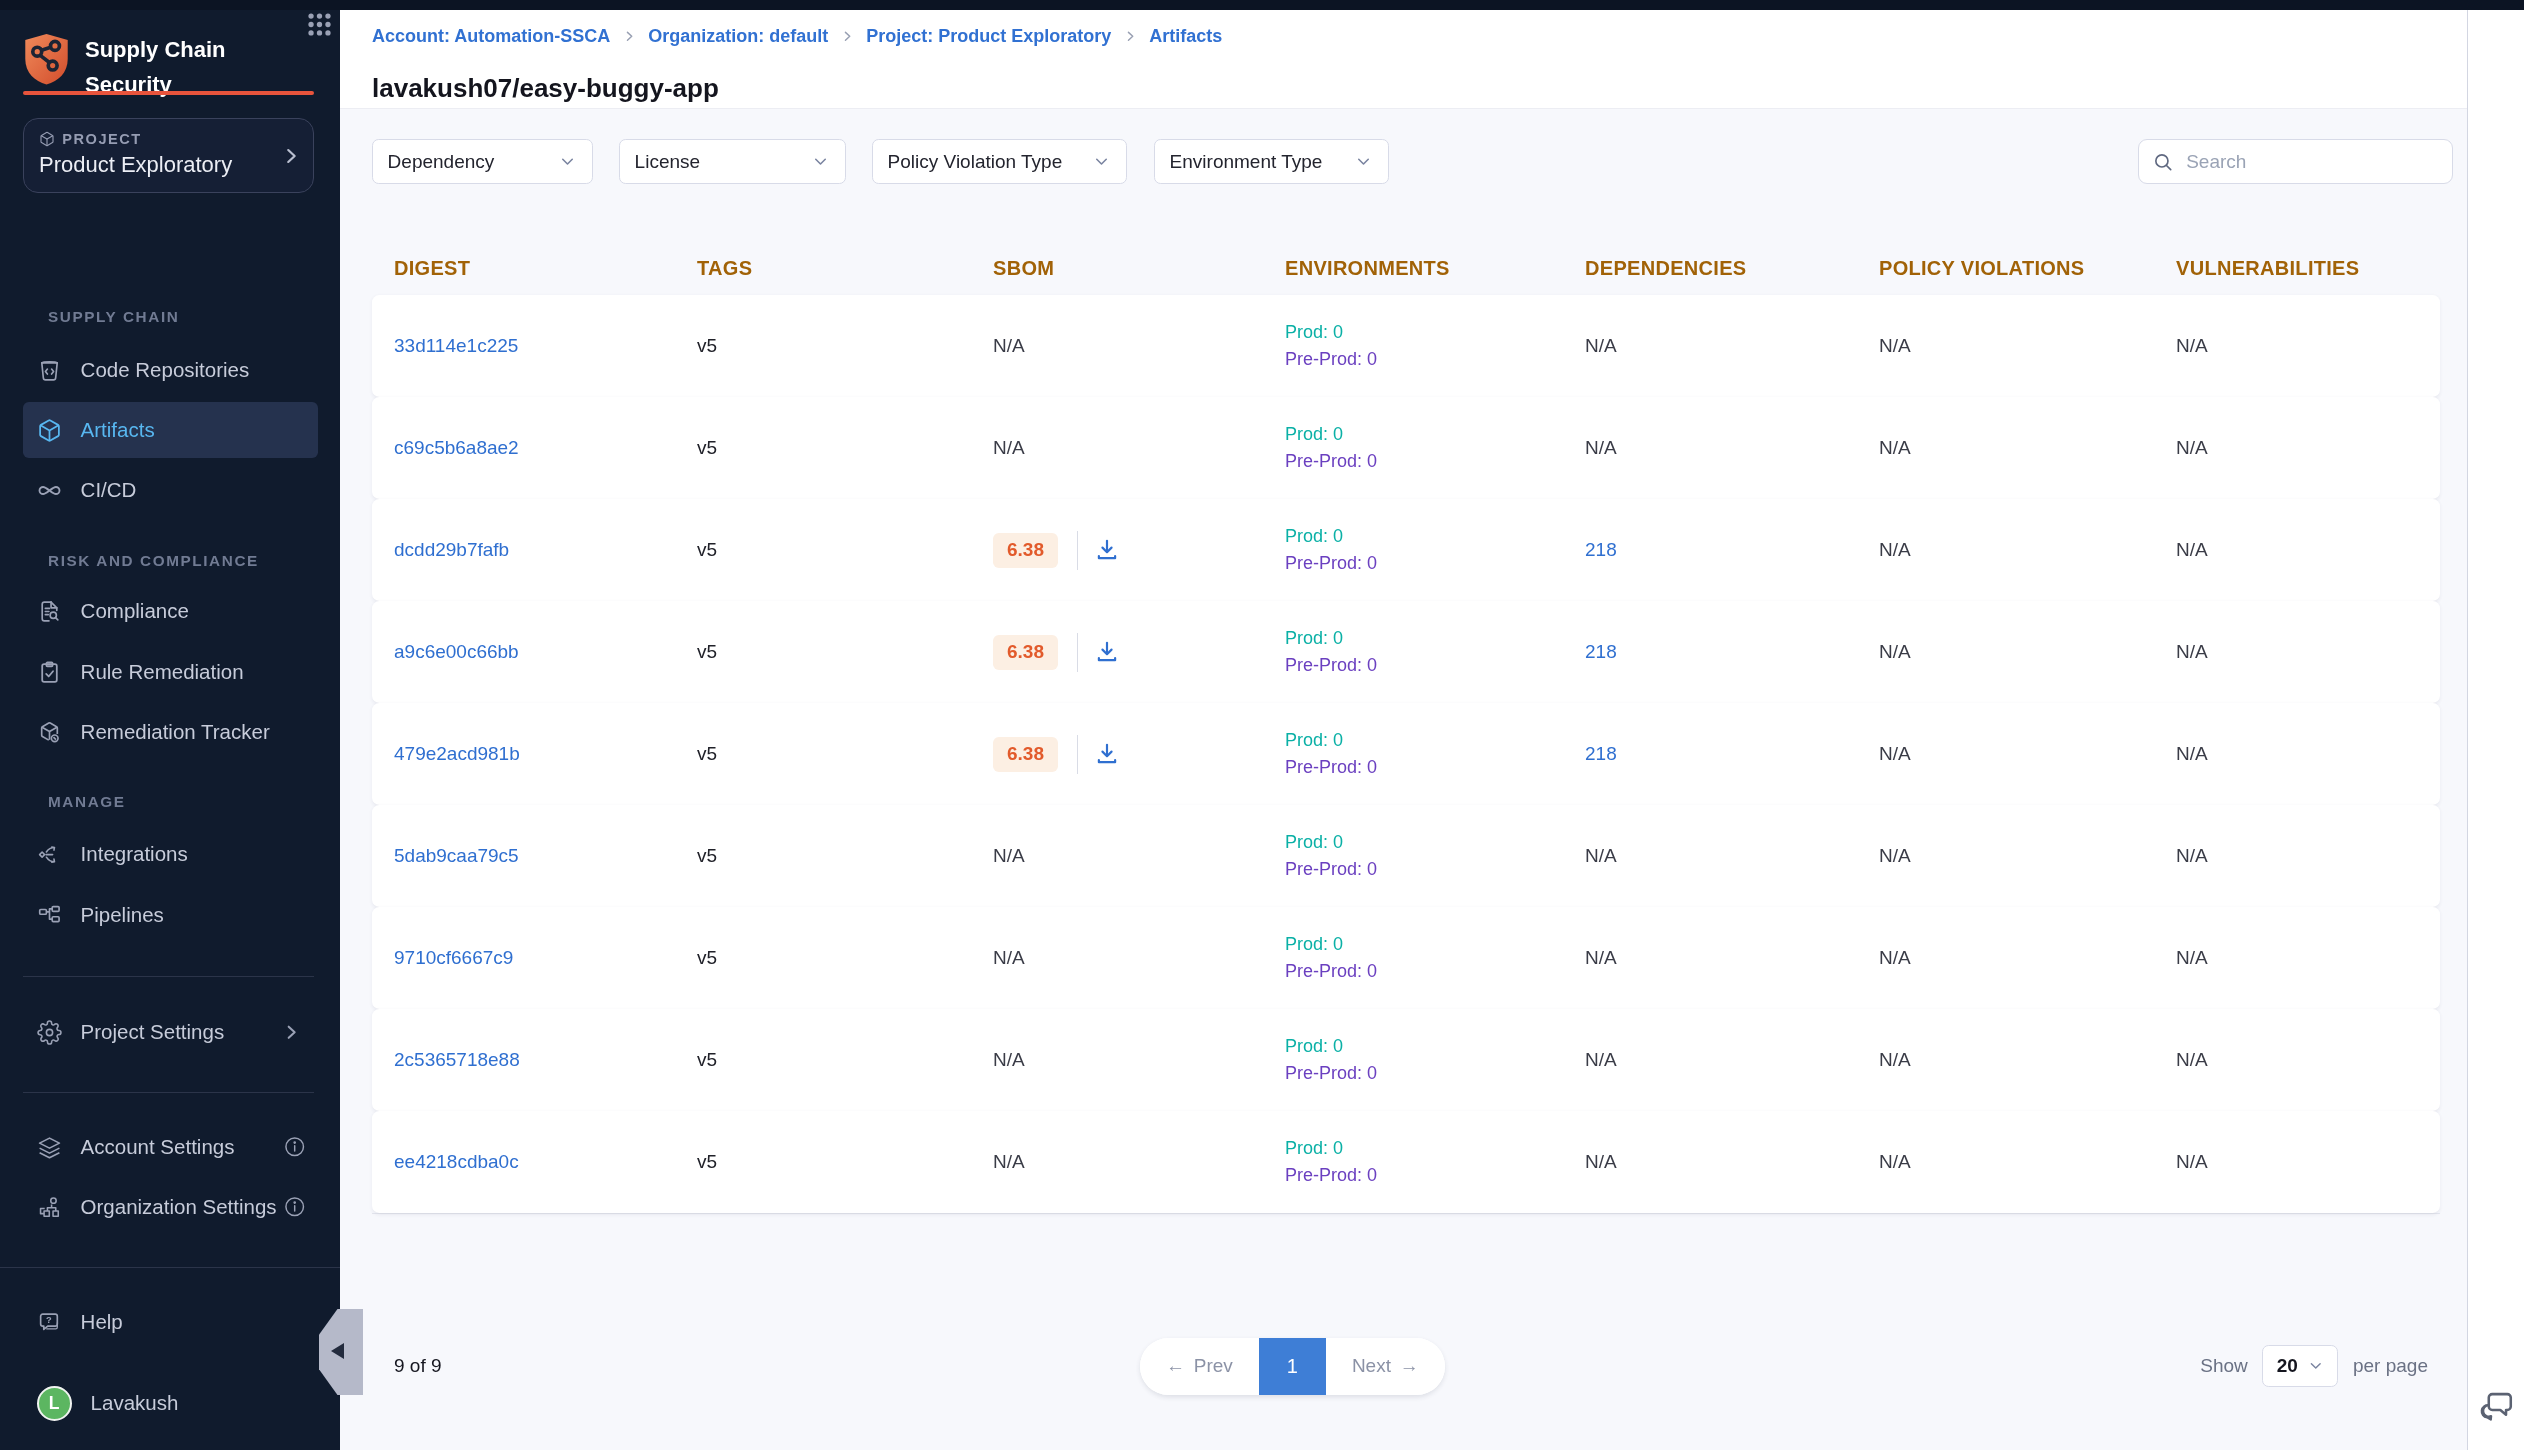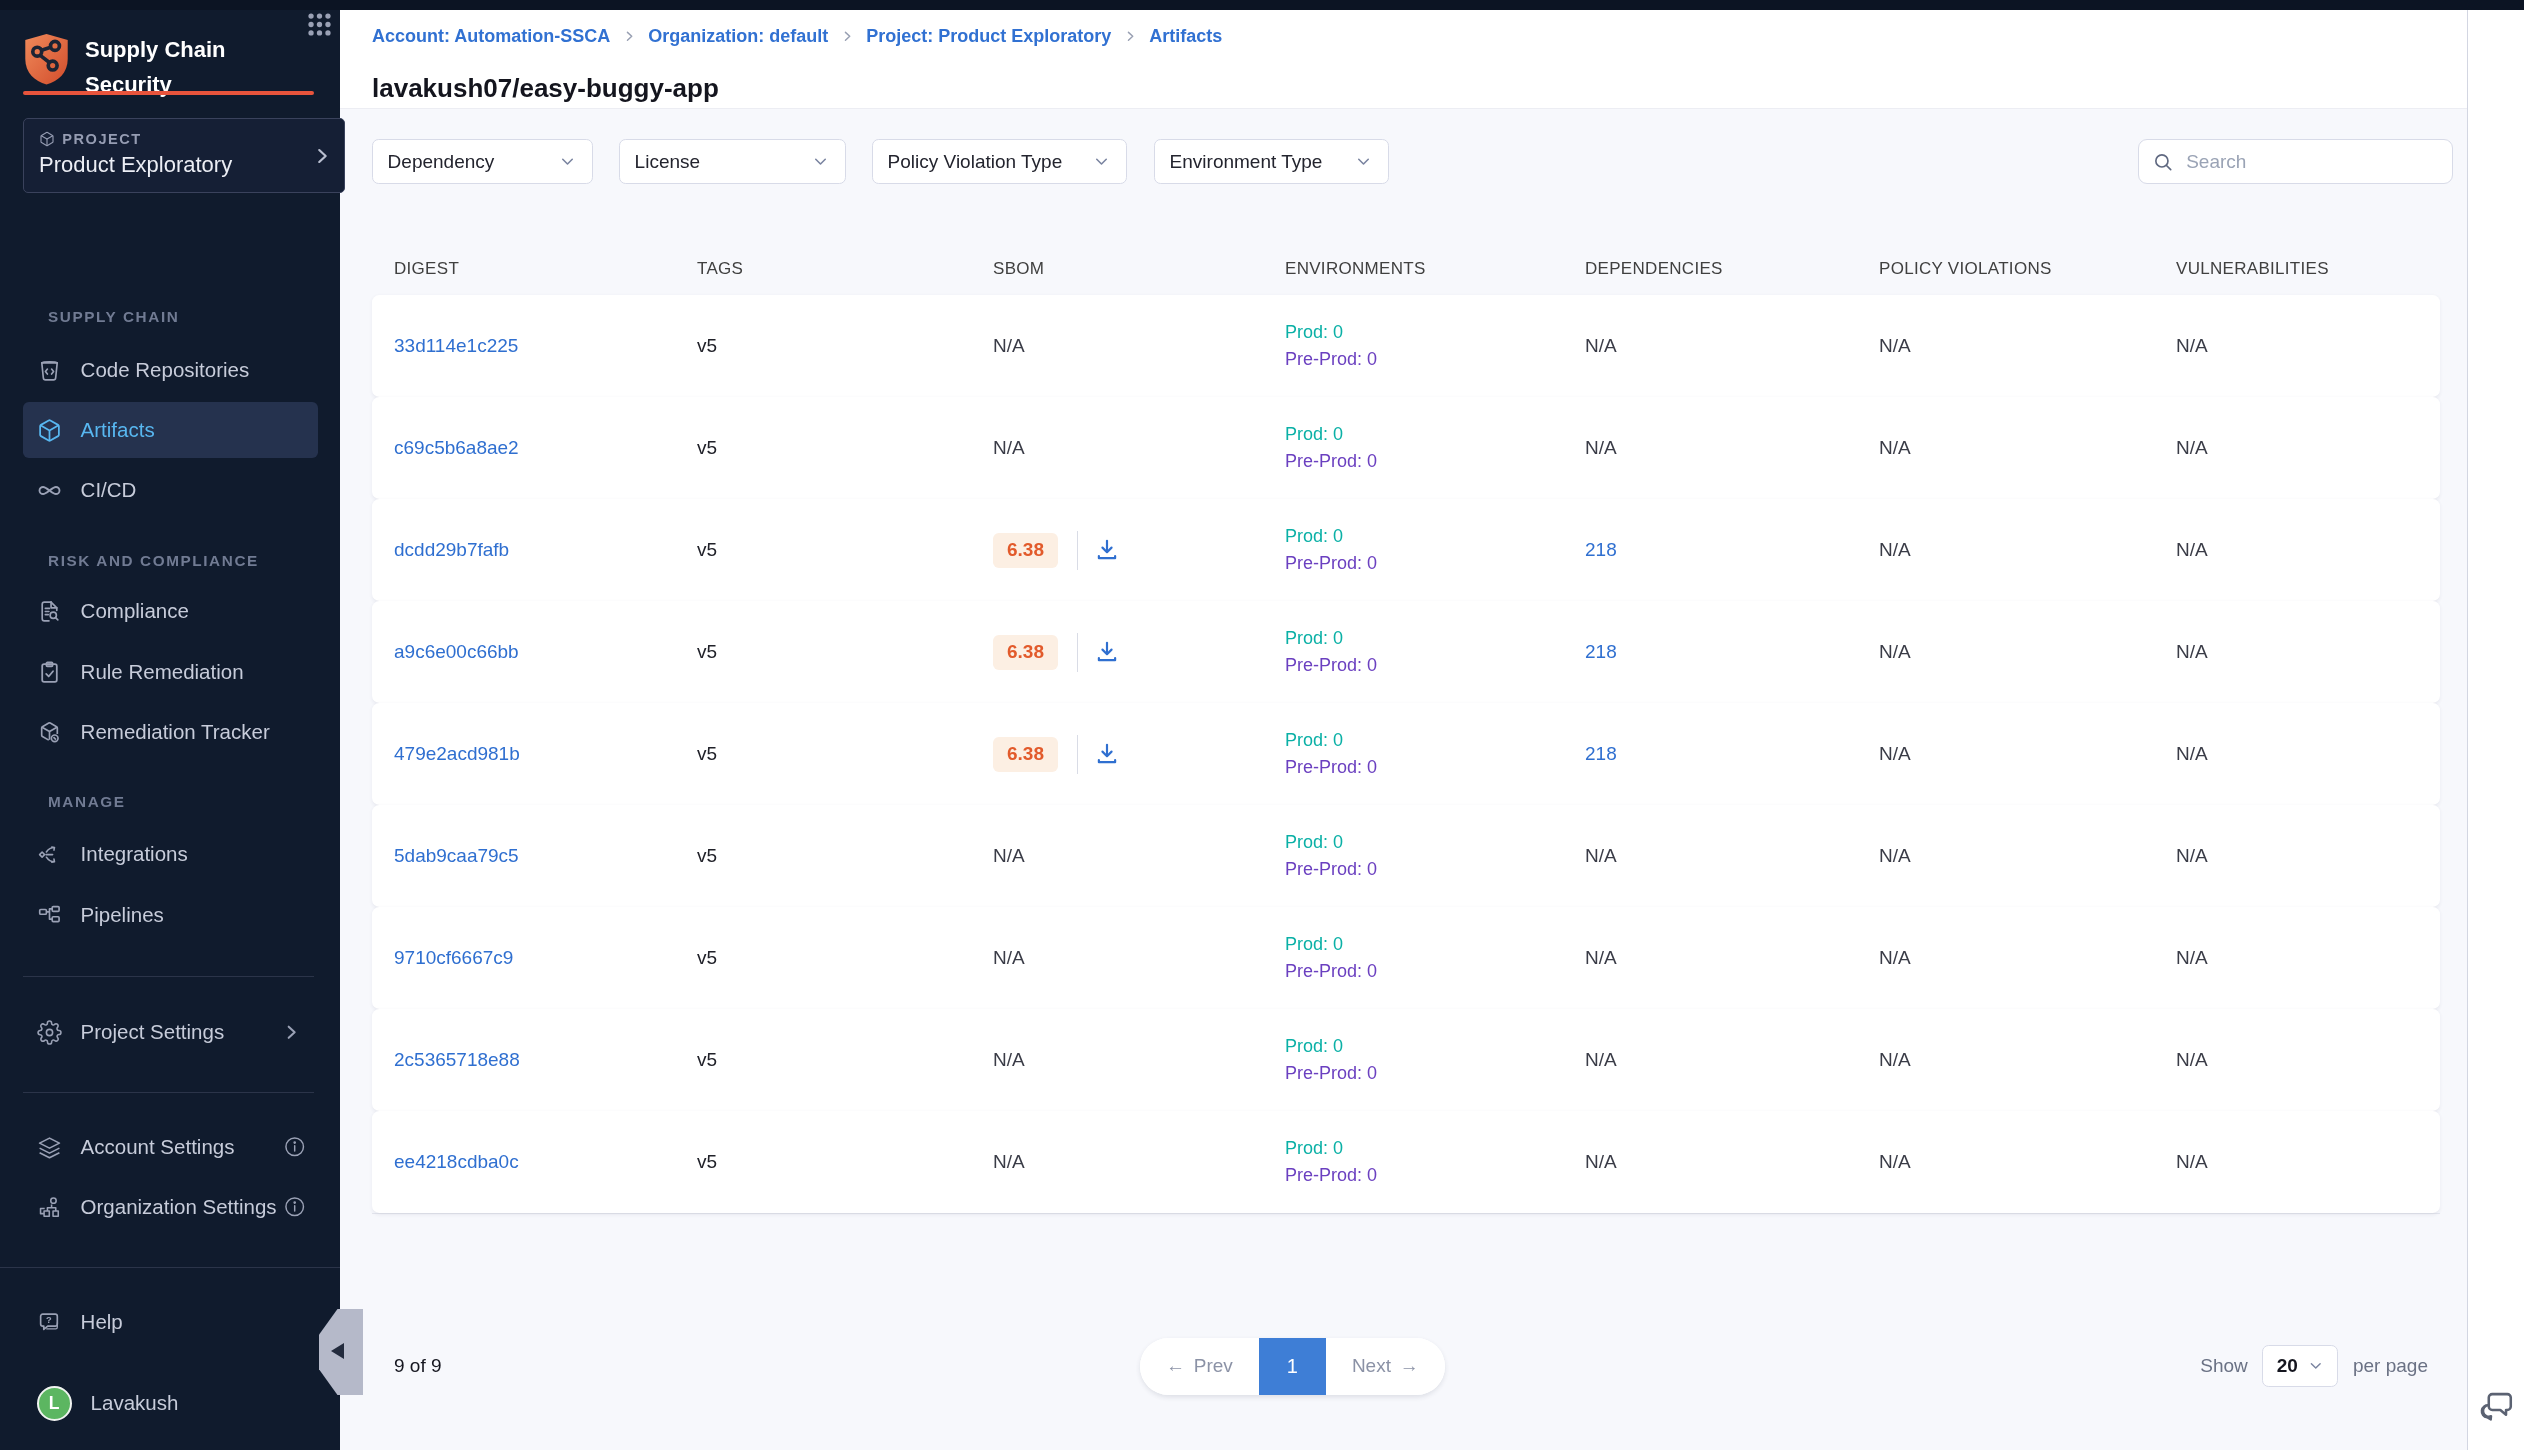--- a/index.html
+++ b/index.html
@@ -8,22 +8,22 @@
   .ic{display:block;}
   
   .top-strip{position:absolute;left:0;top:0;width:100%;height:10.2px;background:#0c1423;z-index:40;}
   
   .sidebar{position:absolute;left:0;top:0;width:340px;height:1451px;background:#101b2d;z-index:30;}
   .brand{position:absolute;left:23.4px;top:32px;right:26px;height:58px;display:flex;align-items:flex-start;}
   .brand-logo{width:47px;height:54px;flex:0 0 auto;}
   .brand-title{margin-left:14.6px;color:#fff;font-size:22px;font-weight:700;line-height:35px;width:165px;}
   .grid-btn{position:absolute;right:5.8px;top:10.2px;width:29px;height:29px;color:#9aa1b5;}
   .brand-line{position:absolute;left:23.4px;top:91px;width:291px;height:3.7px;background:#e8543c;border-radius:2.2px;}
-  .project-card{position:absolute;left:23.4px;top:118px;width:322px;height:75px;background:#151f35;
-                border:1.5px solid #3a425c;border-radius:5px;box-sizing:border-box;padding:11.7px 14.6px;}
+  .project-card{position:absolute;left:23.4px;top:118px;width:291px;height:75px;background:#151f35;
+                border:1.5px solid #3a425c;border-radius:15px;box-sizing:border-box;padding:11.7px 14.6px;}
   .project-label{display:flex;align-items:center;gap:7.3px;color:#959cb2;font-size:14.6px;font-weight:700;letter-spacing:1.5px;}
   .project-name{margin-top:5.8px;color:#eceef5;font-size:22px;}
   .project-chevron{position:absolute;right:11.7px;top:26px;width:22px;height:22px;color:#b9bfd0;}
   .nav-item{position:absolute;left:22.6px;width:295px;height:56px;display:flex;align-items:center;
             padding-left:14px;box-sizing:border-box;gap:19px;color:#c7ccda;font-size:20.5px;cursor:pointer;}
   .nav-item .nicon{width:25px;height:25px;color:#9aa1b5;flex:0 0 auto;}
   .nav-item.active{background:#25324e;border-radius:5.8px;color:#58b7f0;}
   .nav-item.active .nicon{color:#58b7f0;}
   .nav-section{position:absolute;left:48px;color:#717b93;font-size:15.3px;font-weight:700;letter-spacing:1.6px;}
   .side-divider{position:absolute;left:23.4px;width:291px;height:0;border-top:0.7px solid #2b3449;}
@@ -50,21 +50,21 @@
   .filter .chev{width:19px;height:19px;color:#7a84a0;margin-left:14.6px;}
   .search-box{position:absolute;right:0;top:0;width:315px;height:45px;background:#fff;border:1.5px solid #d8dbe8;border-radius:9px;
               box-sizing:border-box;display:flex;align-items:center;padding:0 13px;gap:10.2px;}
   .search-box .sic{width:22px;height:22px;color:#5f6880;flex:0 0 auto;}
   .search-box input{border:none;outline:none;flex:1;font-size:19px;color:#23242e;background:transparent;
                     font-family:"Liberation Sans","DejaVu Sans",sans-serif;}
   .search-box input::placeholder{color:#9aa3b5;}
   
   .thead,.trow{display:grid;grid-template-columns:303px 296px 292px 300px 294px 297px 1fr;align-items:center;
                padding-left:22px;box-sizing:border-box;}
-  .thead{position:absolute;left:32px;top:232px;width:2068px;height:53px;font-size:17px;font-weight:400;color:#404040;letter-spacing:0.3px;}
+  .thead{position:absolute;left:32px;top:232px;width:2068px;height:53px;font-size:20px;font-weight:700;color:#a16207;letter-spacing:0.3px;}
   .rows{position:absolute;left:32px;top:285px;width:2068px;border-bottom:0.7px solid #e4e6ee;}
   .trow{height:102px;background:#fff;border-radius:7.3px;margin-bottom:0;box-shadow:0 1.5px 3.7px rgba(40,48,78,.07);}
   .cell{font-size:19px;color:#202129;}
   .cell.na{color:#3a3c47;}
   .digest-link{color:#2f6fd0;text-decoration:none;font-weight:500;cursor:pointer;}
   .env .prod{color:#0ab0a6;font-size:18px;font-weight:500;line-height:27px;}
   .env .preprod{color:#6b40c0;font-size:18px;font-weight:500;line-height:27px;}
   .sbomflex{display:flex;align-items:center;}
   .score-badge{background:#fcefe3;color:#e25a2b;font-weight:700;font-size:19px;padding:6.6px 14px;border-radius:5.8px;cursor:pointer;}
   .vdiv{width:1.5px;height:39px;background:#d9dce6;margin:0 16px 0 19px;}

